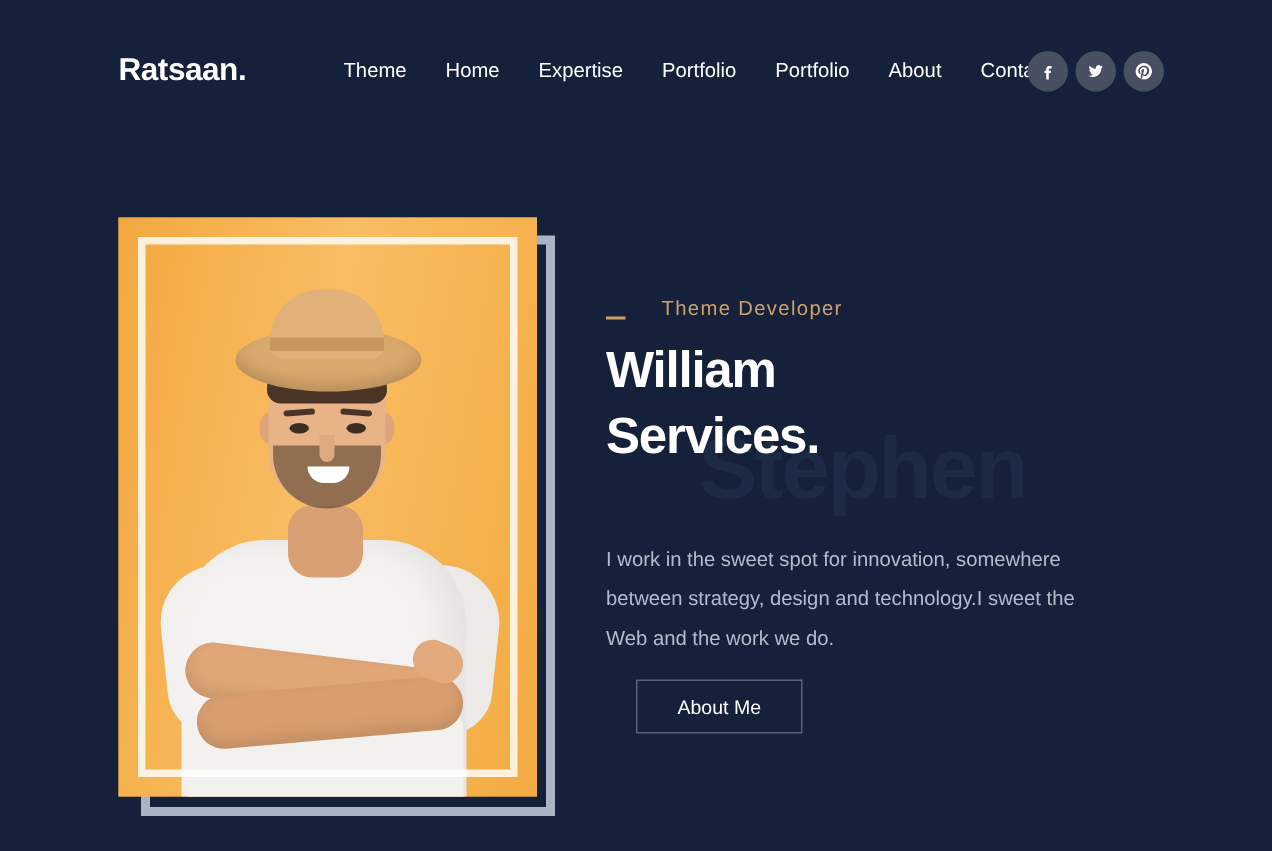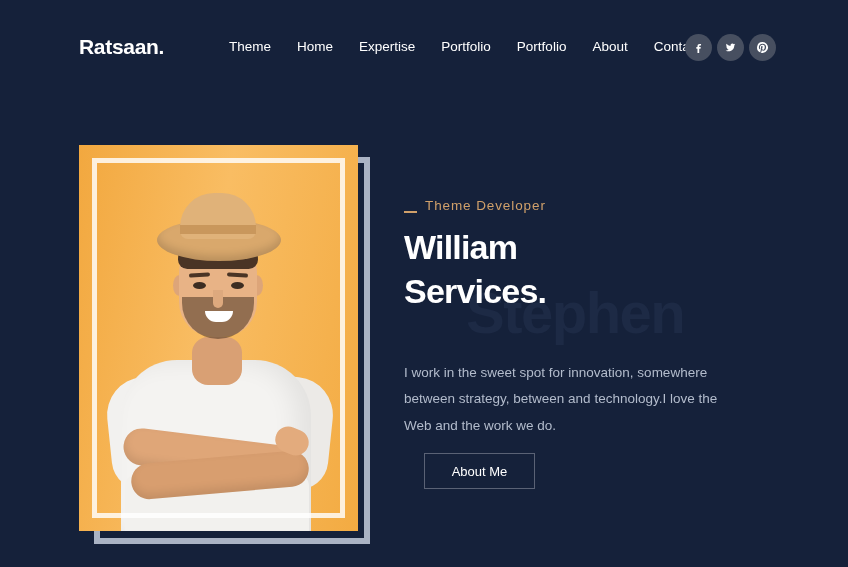--- a/index.html
+++ b/index.html
@@ -161,21 +161,21 @@
   .p-shirt-bottom {
     position:absolute; left:46px; top:330px; width:184px; height:66px;
     background:#f2f1ee; border-radius:10px 10px 4px 4px;
   }
 
   
   .content { position:absolute; left:404px; top:0; width:444px; height:567px; }
   .eyebrow {
     position:absolute; left:0; top:198px;
     color:#d0a06a; font-size:13.5px; letter-spacing:0.9px;
-    display:flex; align-items:flex-end; gap:8px; white-space:nowrap;
+    display:flex; align-items:flex-end; gap:24px; white-space:nowrap;
   }
   .eyebrow-dash {
     display:inline-block; width:13px; height:1.6px; background:#d0a06a;
   }
   .title-wrap { position:absolute; left:0; top:226px; width:444px; }
   .ghost {
     position:absolute; left:62px; top:58px;
     font-size:58px; font-weight:bold; letter-spacing:-1.5px;
     color:#1d2a45; white-space:nowrap; z-index:1; line-height:1;
   }
@@ -278,18 +278,18 @@
     </div>
 
     <div class="title-wrap">
       <div class="ghost">Stephen</div>
       <h1 class="title">
         <span>William</span><br>
         <span>Services.</span>
       </h1>
     </div>
 
-    <p class="desc">I work in the sweet spot for innovation, somewhere between strategy, between and technology.I love the Web and the work we do.</p>
+    <p class="desc">I work in the sweet spot for innovation, somewhere between strategy, design and technology.I sweet the Web and the work we do.</p>
 
     <button class="btn">About Me</button>
   </div>
 
 </div>
 
 </body></html>

